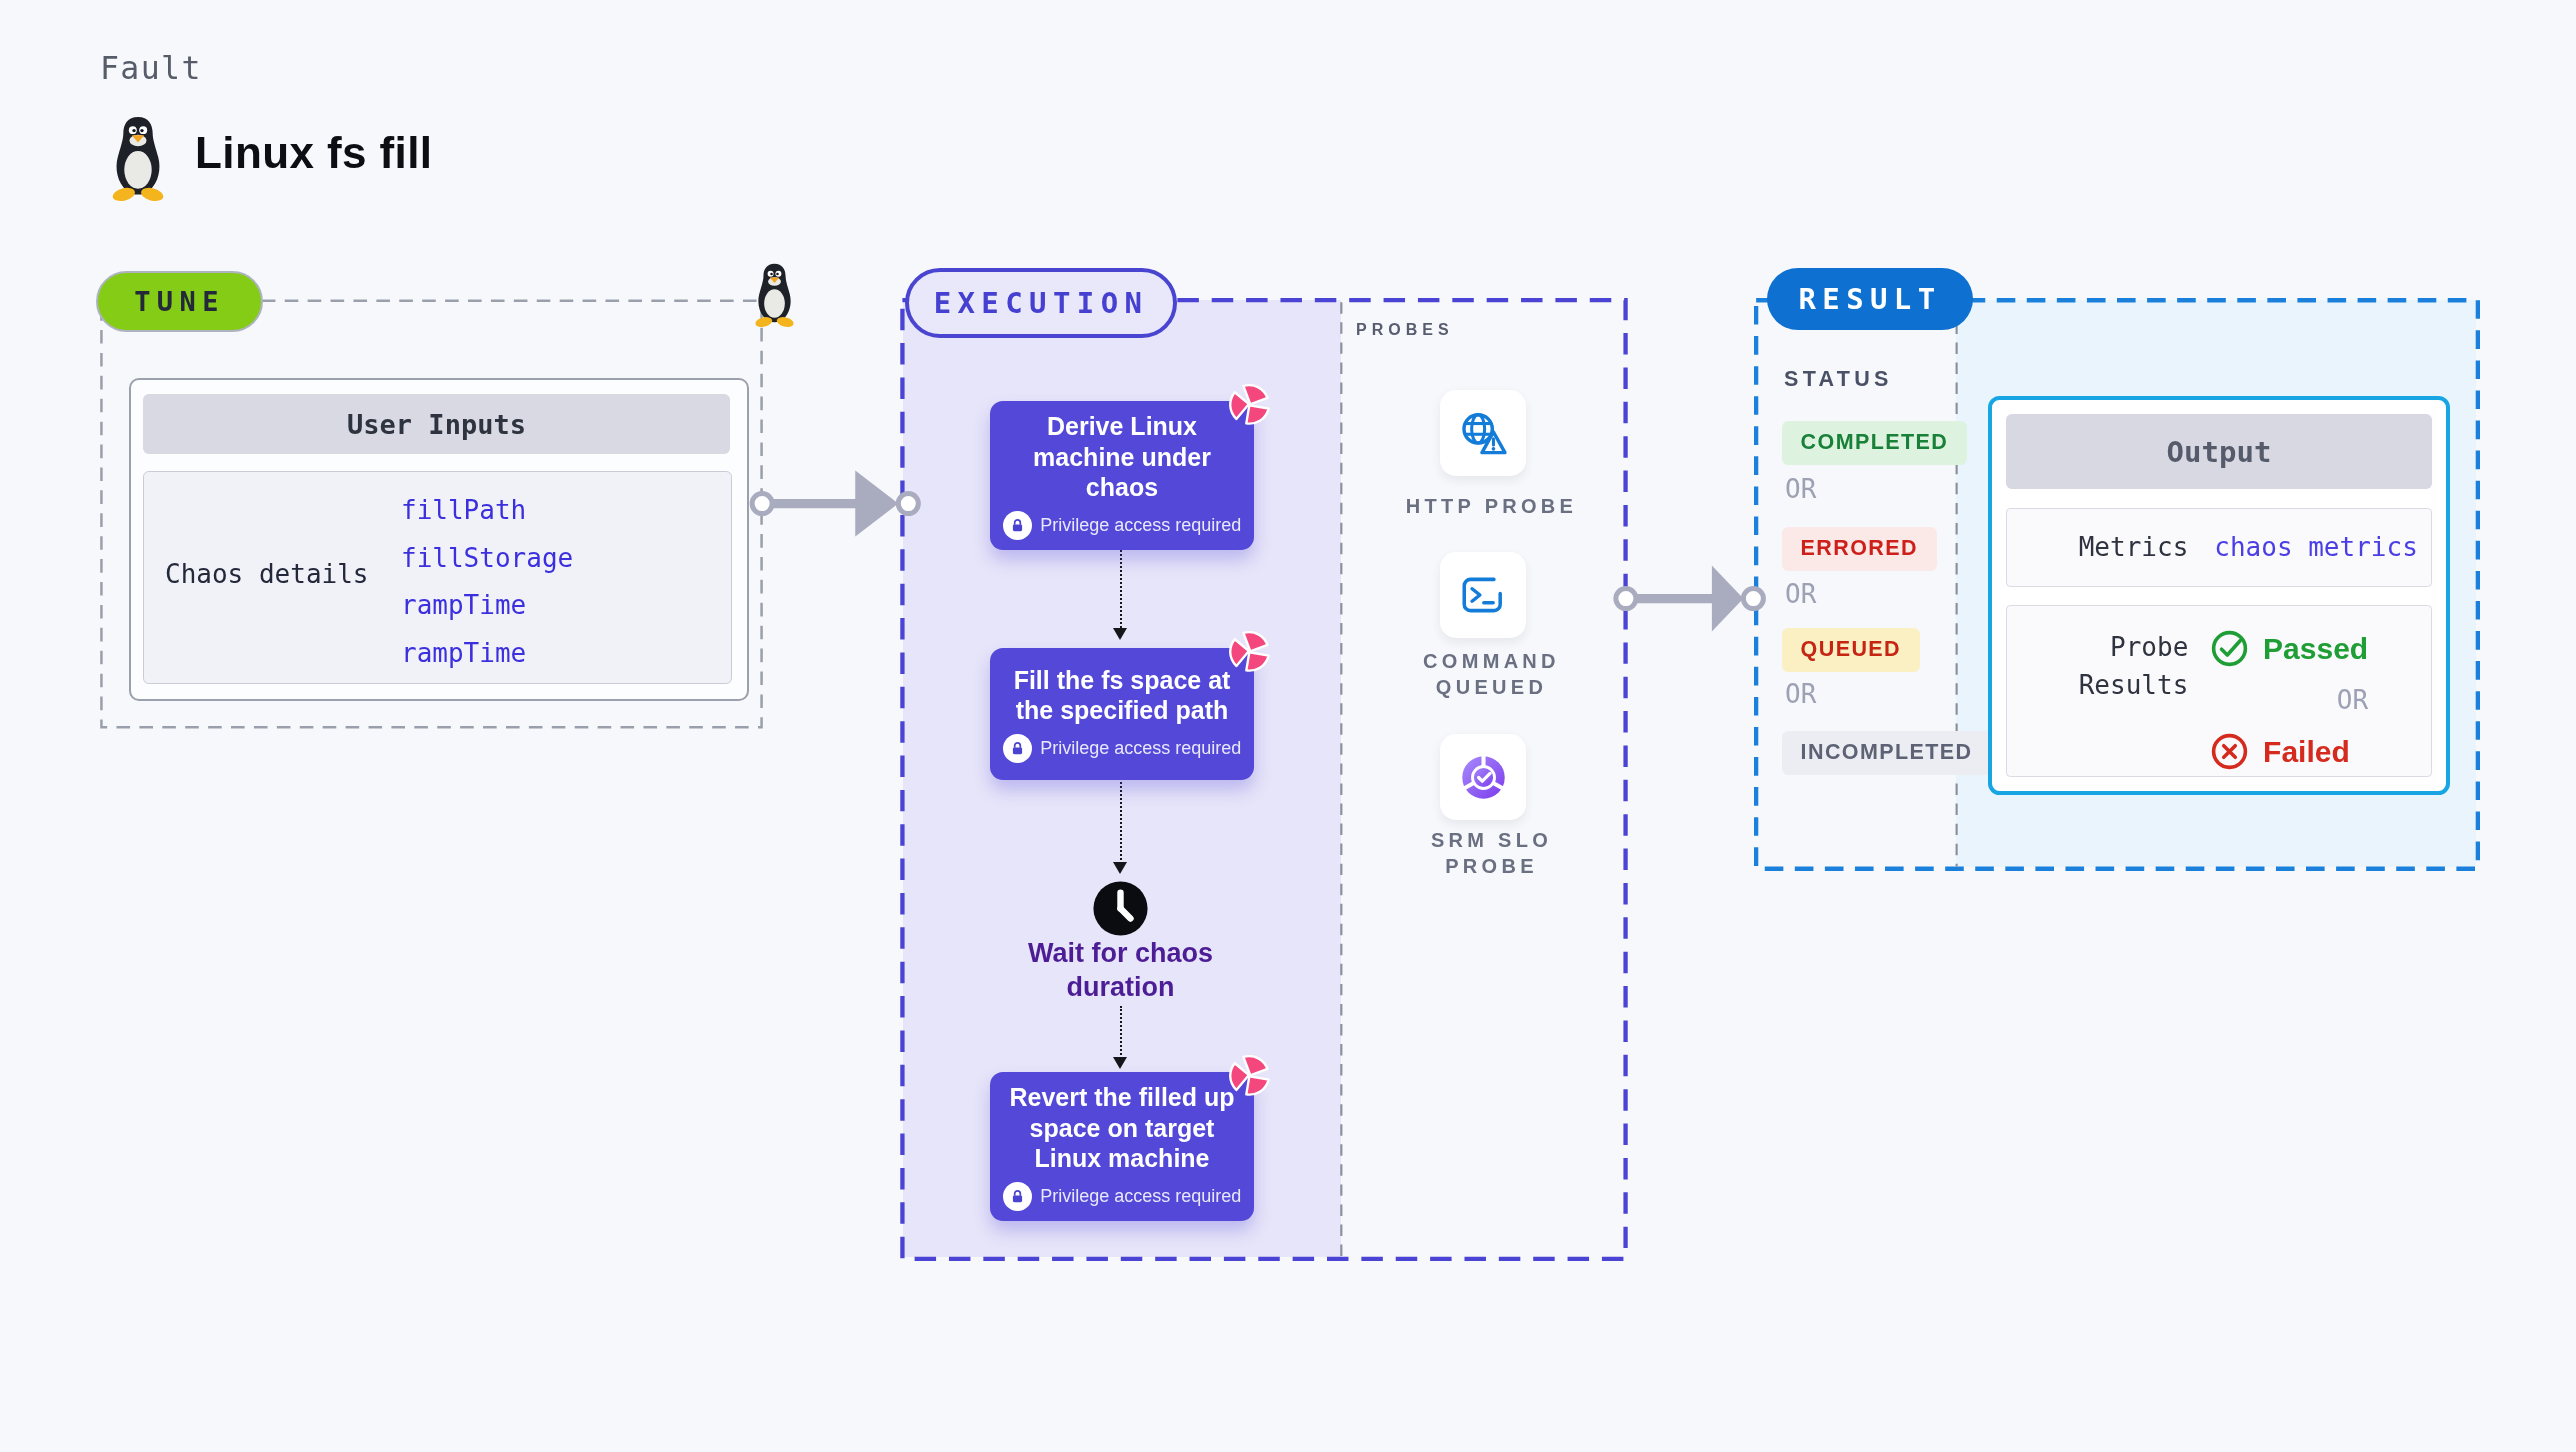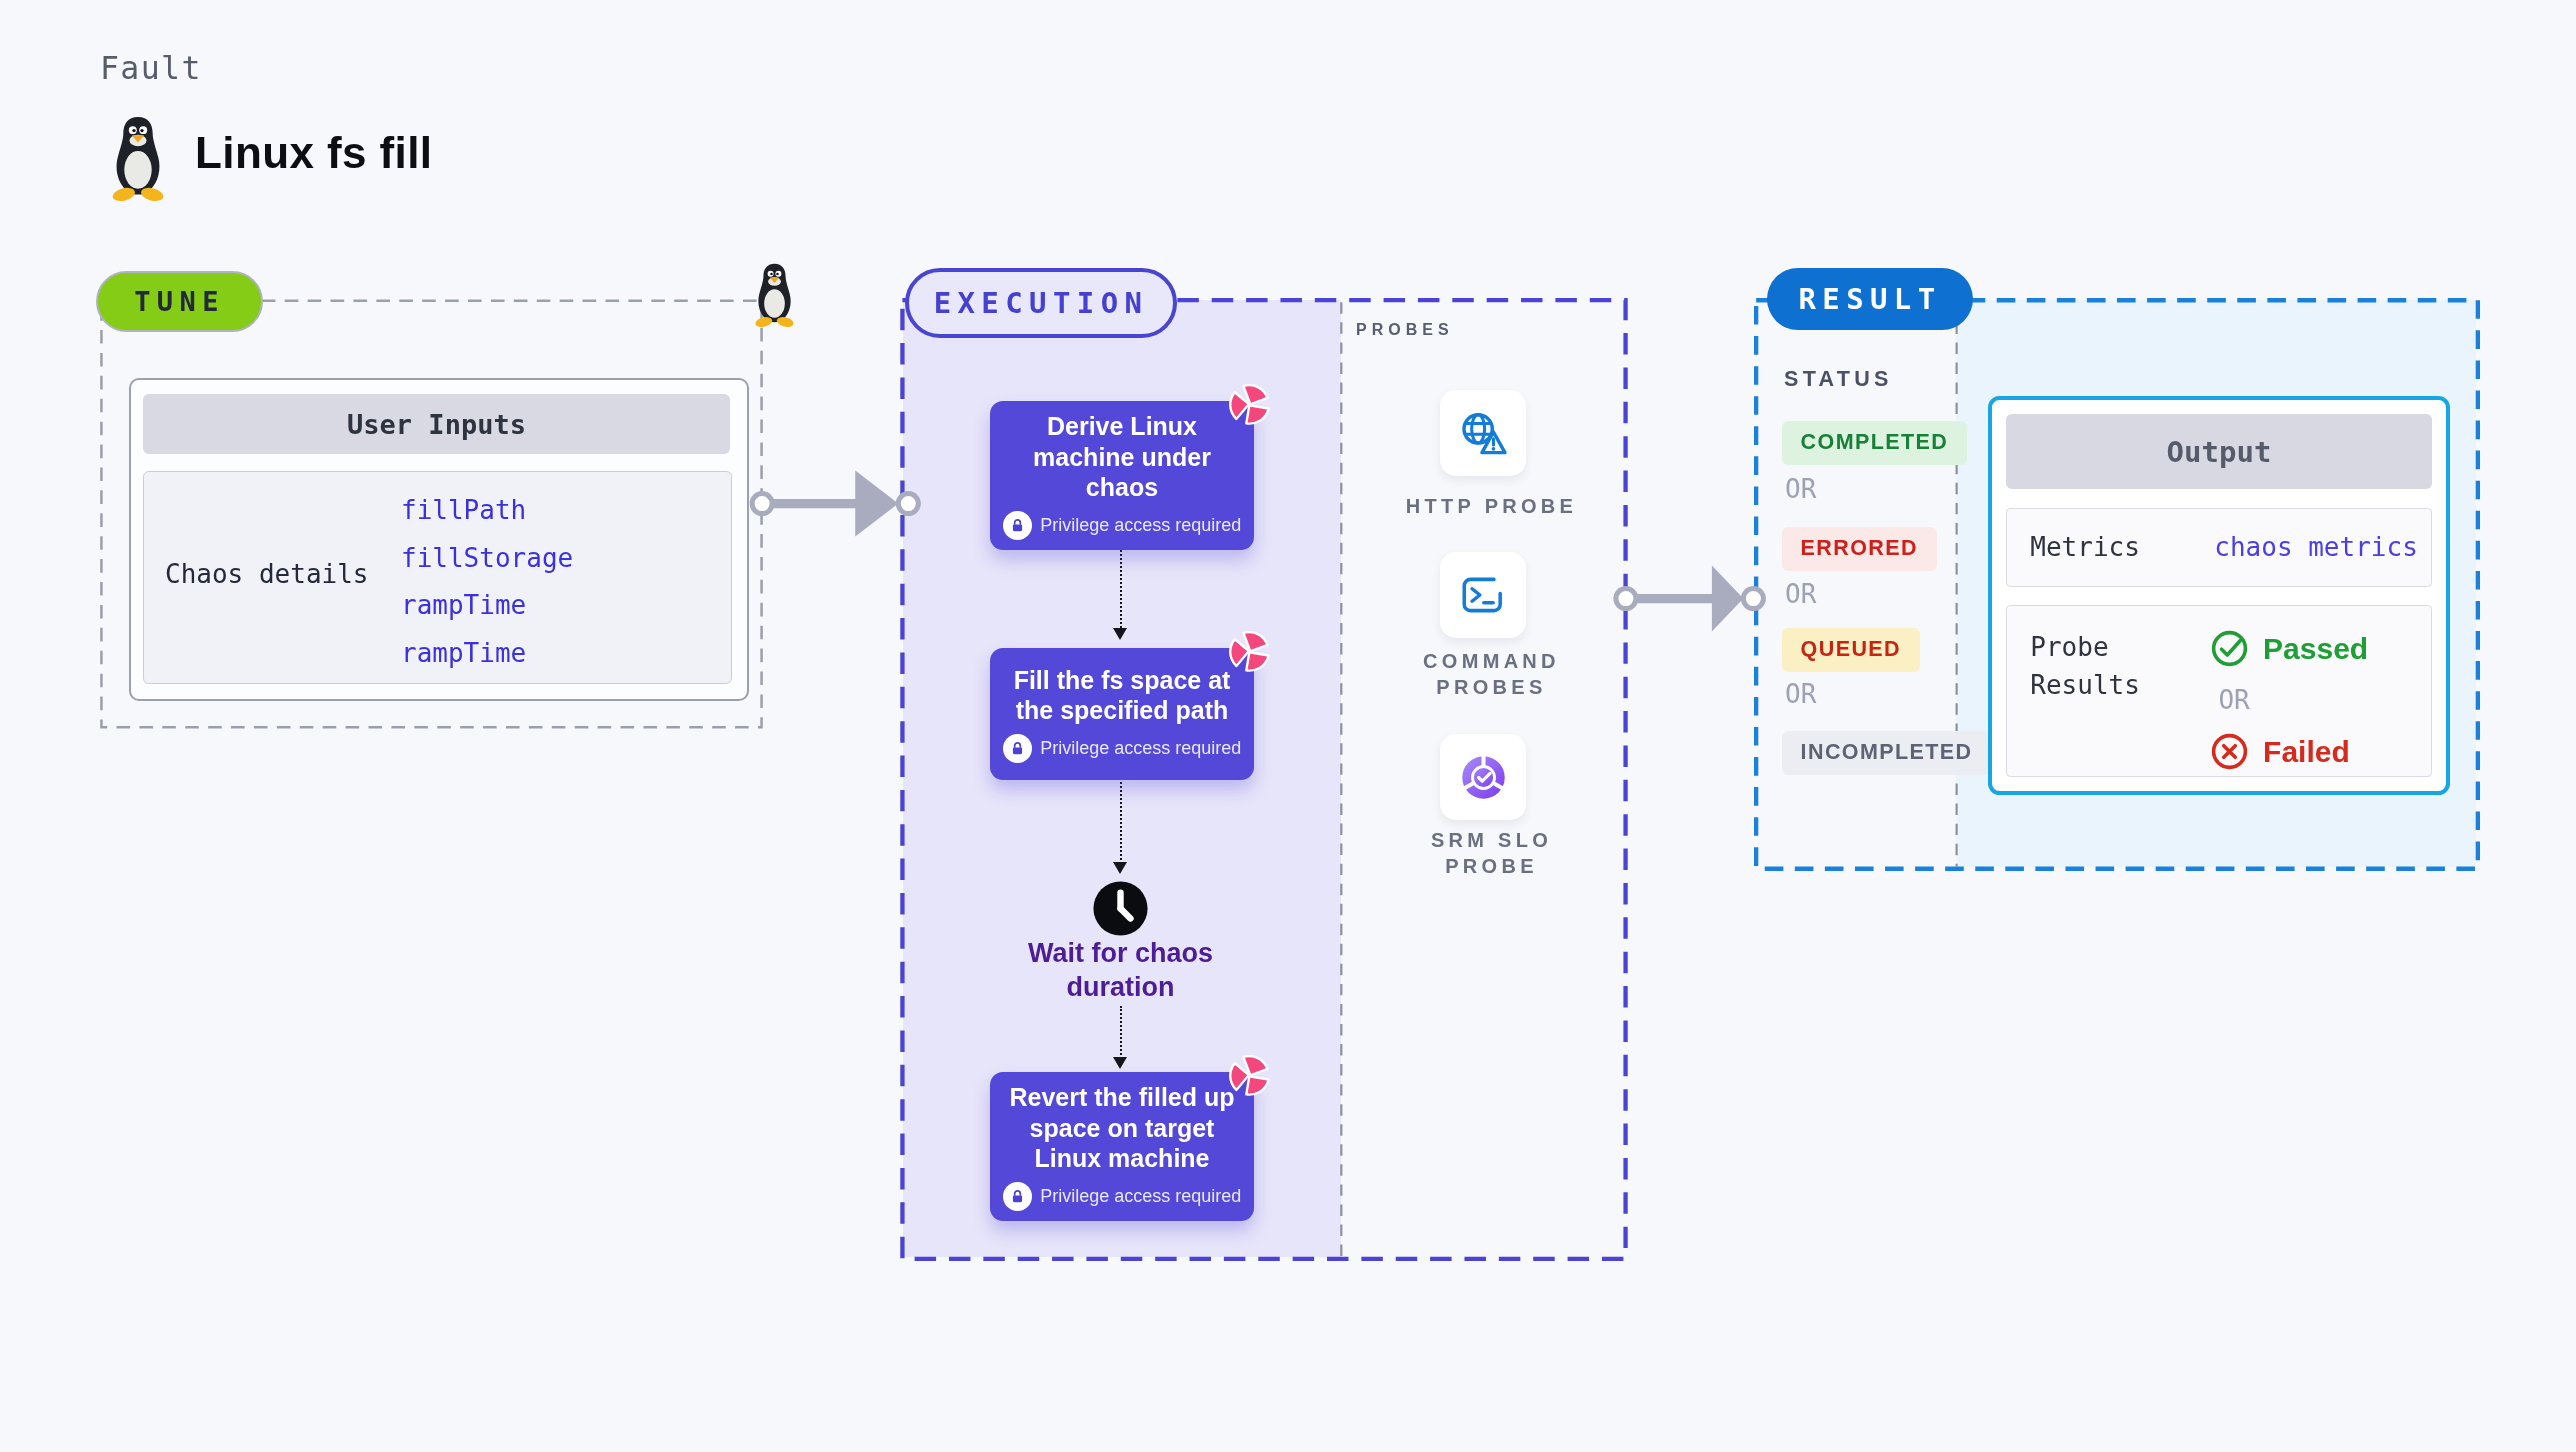--- a/index.html
+++ b/index.html
@@ -81,21 +81,21 @@
          letter-spacing:1.4px;padding:9.3px 18.6px;z-index:4;}
   .badge-completed{background:#DEF3DF;color:#188038;top:421px;}
   .badge-errored{background:#FBE9E8;color:#CE201B;top:527px;}
   .badge-queued{background:#FBEFC4;color:#C52512;top:628px;}
   .badge-incompleted{background:#ECEDF3;color:#5D6375;top:731px;}
   .or{position:absolute;left:1785px;font-size:26px;color:#9CA1B4;z-index:4;}
 
   
   .output-card{left:1988px;top:396px;width:462px;height:399px;background:#FFFFFF;
                border:4.3px solid #17A6E3;border-radius:11.5px;z-index:4;box-sizing:border-box;
-               padding:14.3px;display:flex;flex-direction:column;}
+               padding:14.3px;display:flex;flex-direction:column;text-align:right;}
   .output-header{height:75px;background:#D8D8E2;border-radius:5.7px;display:flex;
                  align-items:center;justify-content:center;font-size:29px;color:#565B6C;
                  font-weight:600;margin-bottom:18.6px;}
   .output-row{border:1.4px solid #D8DAE4;border-radius:4.3px;background:#FAFAFC;display:flex;}
   .row-metrics{height:77px;align-items:center;margin-bottom:18.6px;}
   .row-label{font-size:26px;color:#2F3340;padding-left:23px;width:158px;line-height:1.45;}
   .metrics-value{font-size:26px;color:#4B3EE4;margin-left:26px;}
   .row-probe{flex:1;align-items:flex-start;padding-top:23px;}
   .verdict-col{display:flex;flex-direction:column;margin-left:21.5px;}
   .verdict{display:flex;align-items:center;}
@@ -265,21 +265,21 @@
   </div>
   <div class="abs probe-label" style="left:1384px;top:493px">HTTP PROBE</div>
 
   <div class="abs probe-card" style="top:552px">
     <svg width="50" height="44" viewBox="0 0 64 56">
       <path d="M46 8 H16 a8 8 0 0 0 -8 8 v24 a8 8 0 0 0 8 8 h30 a8 8 0 0 0 8 -8 V26" fill="none" stroke="#137CD8" stroke-width="4.5" stroke-linecap="round"></path>
       <path d="M18 20 l10 8 -10 8" fill="none" stroke="#137CD8" stroke-width="4.5" stroke-linecap="round" stroke-linejoin="round"></path>
       <line x1="33" y1="38" x2="45" y2="38" stroke="#137CD8" stroke-width="4.5" stroke-linecap="round"></line>
     </svg>
   </div>
-  <div class="abs probe-label" style="left:1384px;top:648px">COMMAND PROBES</div>
+  <div class="abs probe-label" style="left:1384px;top:648px">COMMAND QUEUED</div>
 
   <div class="abs probe-card" style="top:734px">
     <svg width="49" height="49" viewBox="0 0 60 60">
       <circle cx="30" cy="30" r="26" fill="url(#sloGrad)"></circle>
       <g stroke="#FFFFFF" stroke-width="5">
         <line x1="30" y1="30" x2="30" y2="2"></line>
         <line x1="30" y1="30" x2="5" y2="44"></line>
         <line x1="30" y1="30" x2="55" y2="44"></line>
       </g>
       <circle cx="30" cy="30" r="13.5" fill="url(#sloGrad)" stroke="#FFFFFF" stroke-width="3.5"></circle>

